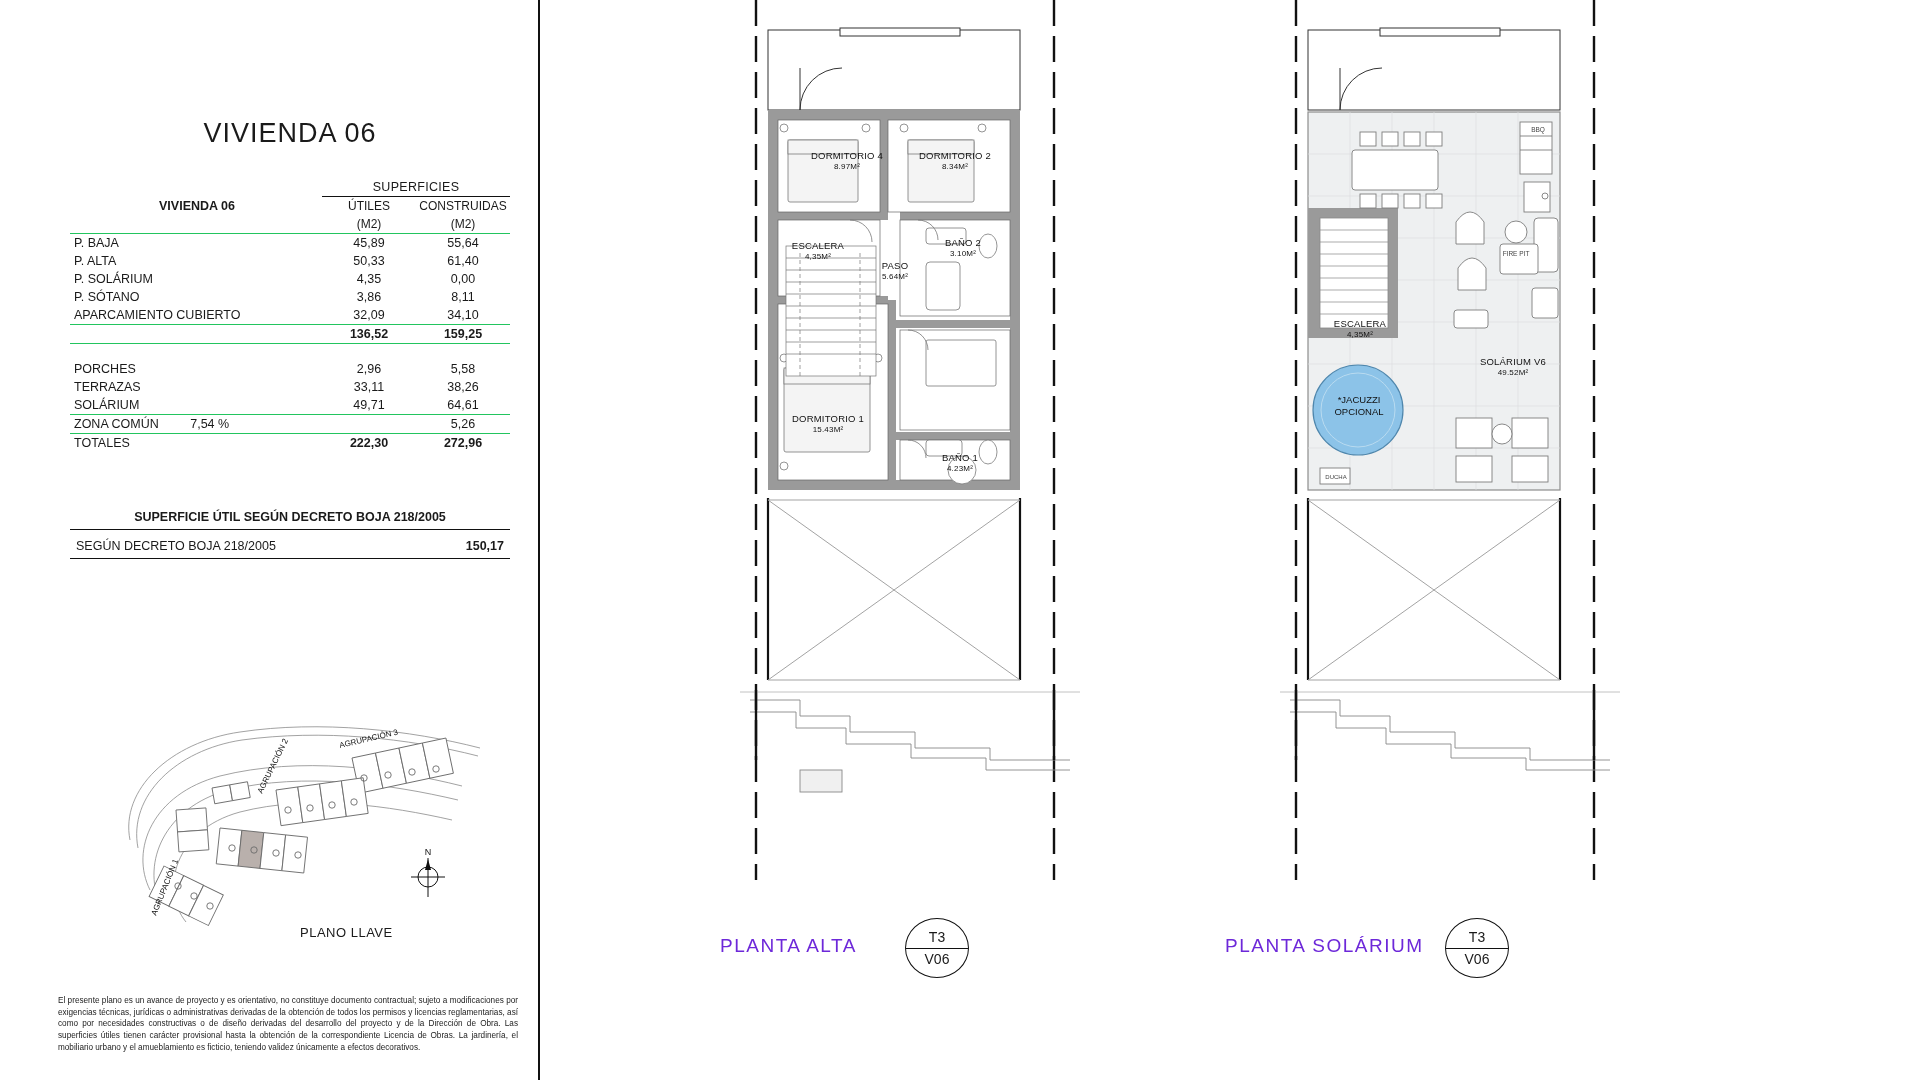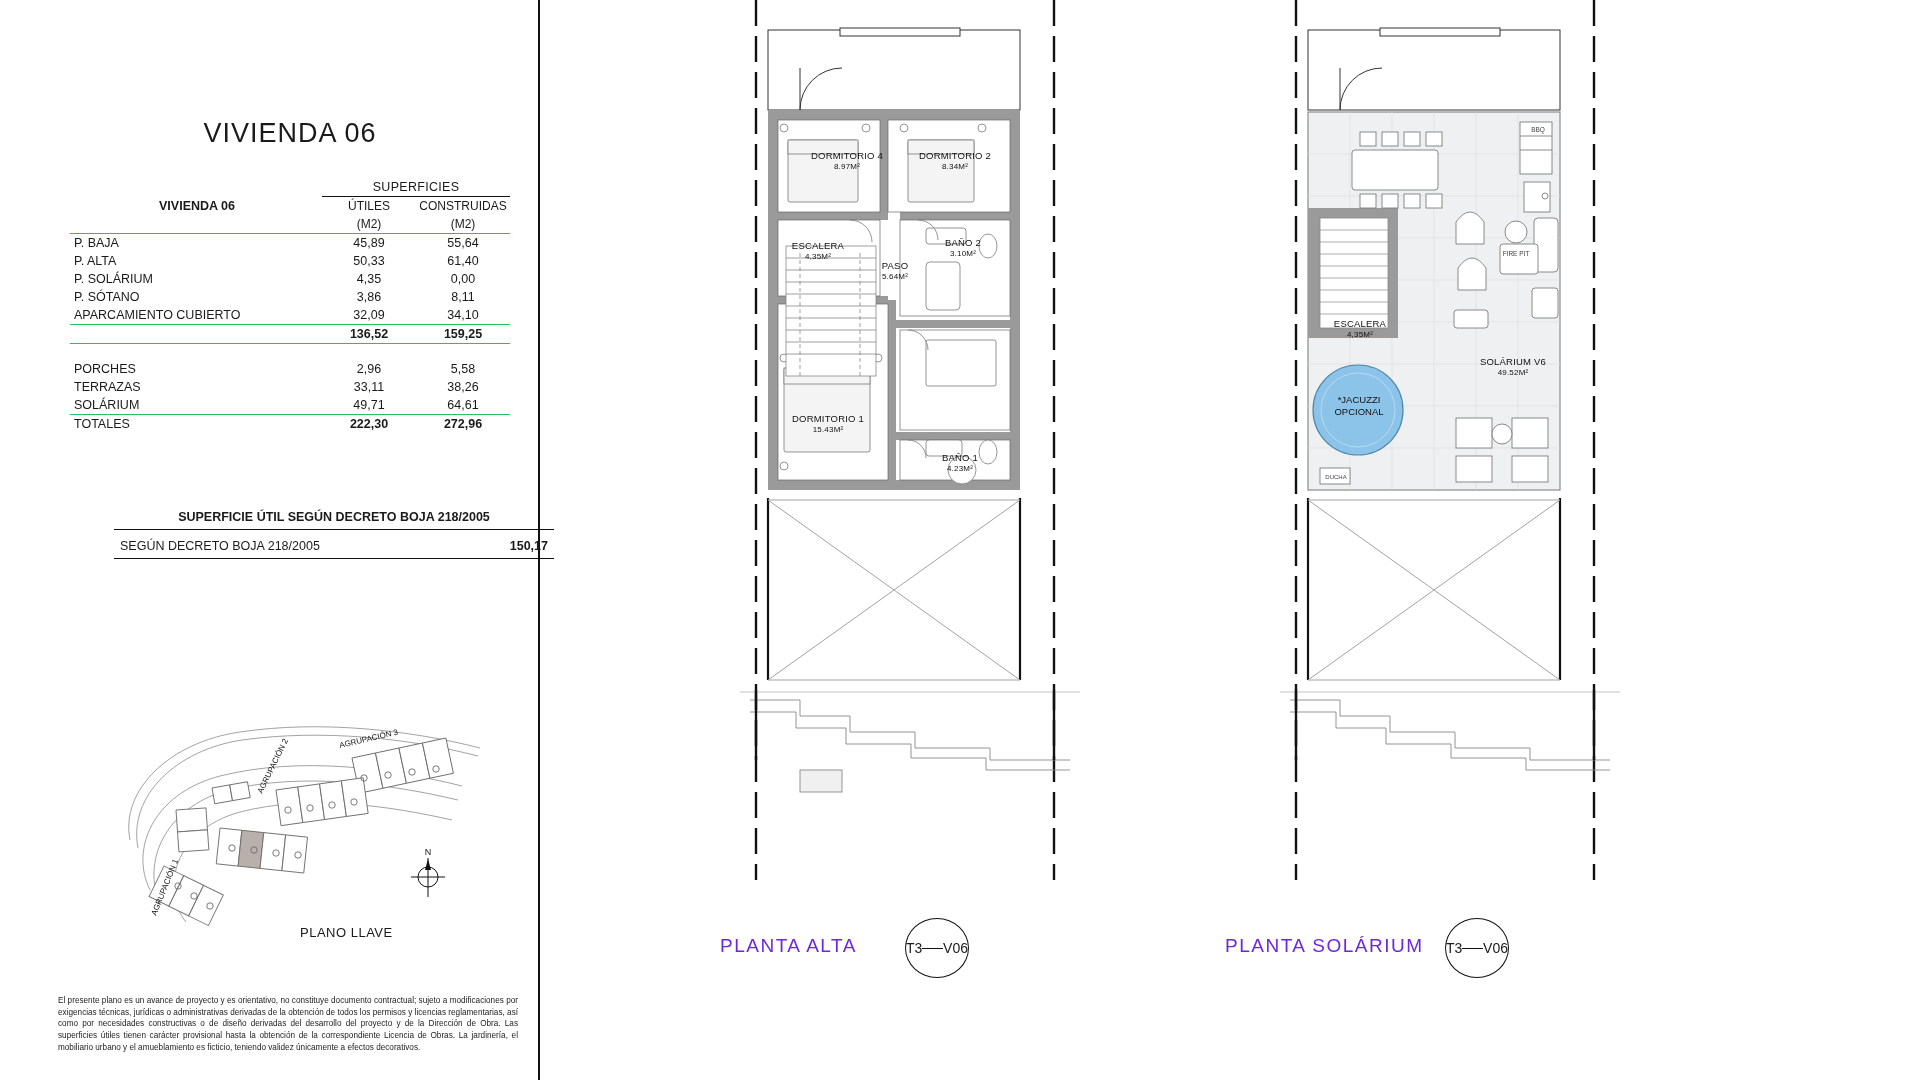--- a/index.html
+++ b/index.html
@@ -73,21 +73,20 @@
   .row-line-bot td { border-bottom: 1px solid #22c55e; }
   .bold td, td.bold { font-weight: bold; }
   .spacer-row td { height: 12px; border: none; }
 
   
   .decreto-box {
     position: absolute;
     left: 10px; top: 510px;
     width: 440px;
     font-size: 12.5px;
-    margin-left: 44px;
   }
   .decreto-title {
     text-align: center;
     font-weight: bold;
     font-size: 12.5px;
     padding-bottom: 5px;
     border-bottom: 1px solid #111;
   }
   .decreto-row {
     display: flex;
@@ -146,21 +145,21 @@
   .plan-alta .plan-caption { left: -20px; }
   .plan-sol  .plan-caption { left: -55px; }
 
   .tag-oval {
     position: absolute;
     top: 918px;
     width: 62px; height: 58px;
     border: 1.4px solid #111;
     border-radius: 50%;
     display: flex;
-    flex-direction: row;
+    flex-direction: column;
     align-items: center;
     justify-content: center;
     font-size: 14px;
     line-height: 1.35;
   }
   .tag-oval .div-line {
     width: 62px; height: 0;
     border-top: 1.2px solid #111;
     margin: 1px 0;
   }
@@ -257,20 +256,28 @@
           <td class="lbl">TERRAZAS</td>
           <td class="num">33,11</td>
           <td class="num">38,26</td>
         </tr>
         <tr class="row-line-bot">
           <td class="lbl">SOLÁRIUM</td>
           <td class="num">49,71</td>
           <td class="num">64,61</td>
         </tr>
 
+        <tr class="row-line-bot">
+          <td class="lbl">
+            <span>ZONA COMÚN</span>
+            <span style="padding-left:28px;">7,54 %</span>
+          </td>
+          <td class="num"></td>
+          <td class="num">5,26</td>
+        </tr>
 
         <tr>
           <td class="lbl">TOTALES</td>
           <td class="num bold">222,30</td>
           <td class="num bold">272,96</td>
         </tr>
       </tbody>
         </table>
 
       <div class="decreto-box">

